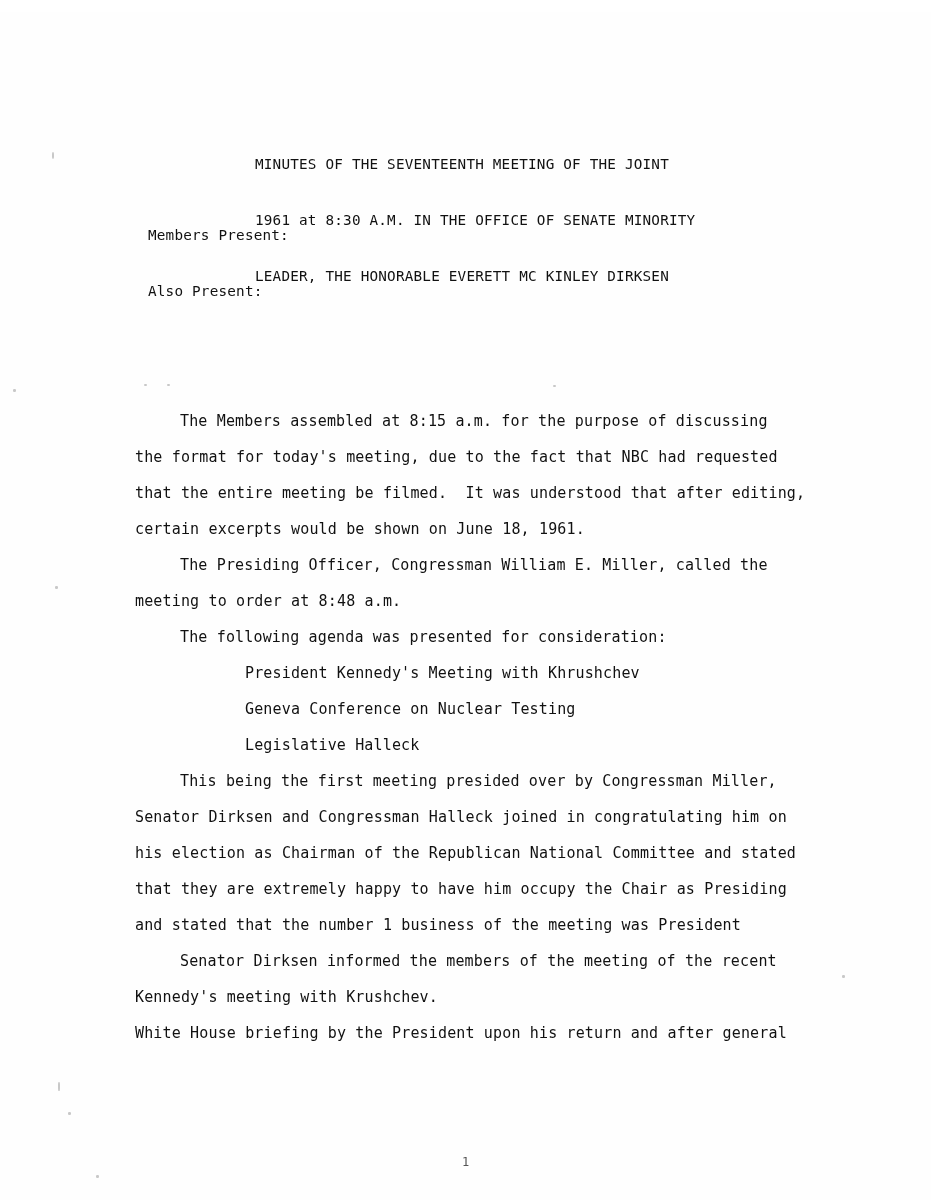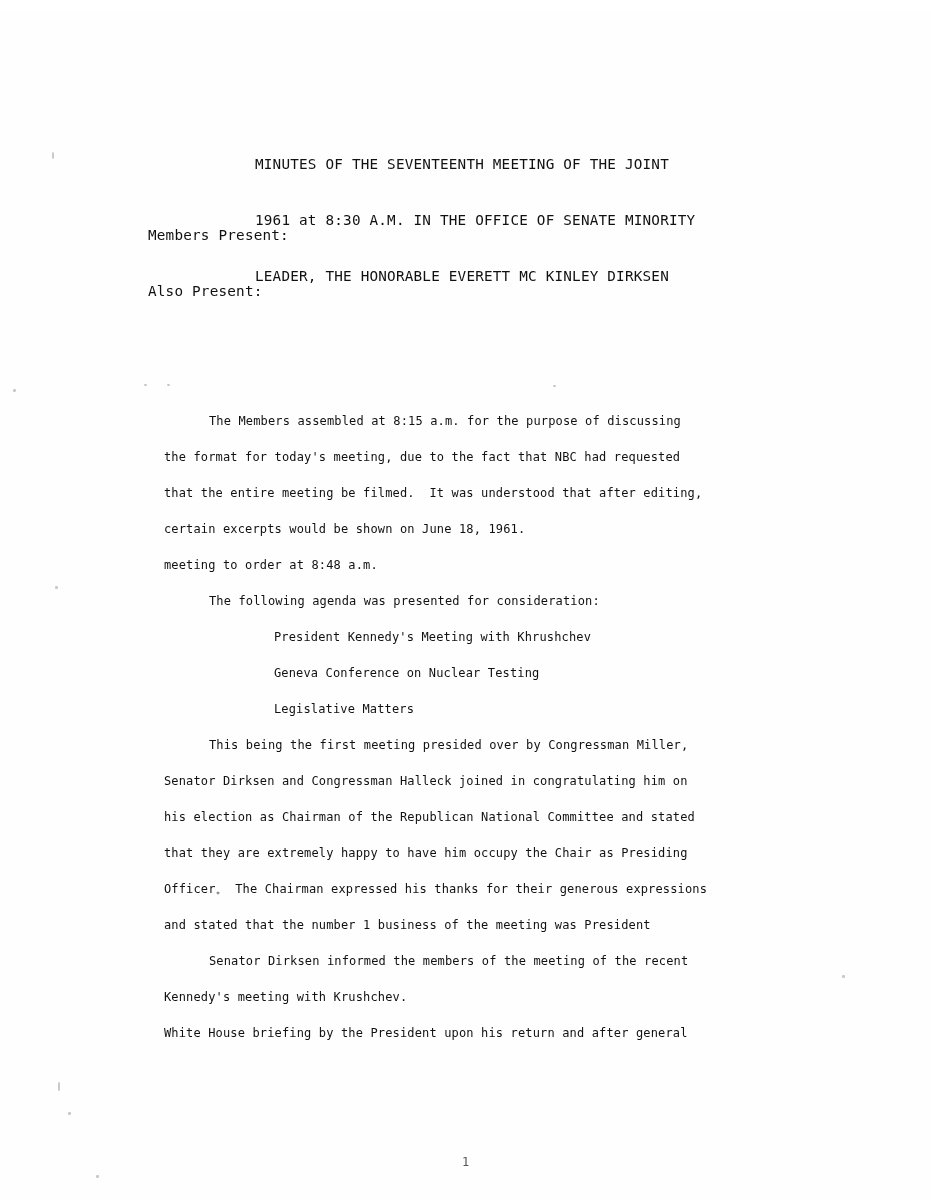--- a/index.html
+++ b/index.html
@@ -61,24 +61,24 @@
     white-space: pre;
   }
   .roster-names .nline { display: block; }
   .roster-names .nline.cont { margin-left: 17px; }
   .gap-1 { height: 19px; }
   .gap-2 { height: 21px; }
 
   
   .body-text {
     position: absolute;
-    left: 164px;
+    left: 135px;
     top: 398px;
     width: 760px;
-    font-size: 12px;
+    font-size: 15px;
     letter-spacing: .15px;
   }
   .ln {
     display: block;
     height: 36px;
     line-height: 22px;
     white-space: pre;
   }
   .ln.indent { padding-left: 45px; }
   .ln.agenda { padding-left: 110px; }
@@ -126,30 +126,30 @@
 
     <span class="roster-heading">Also Present:</span>
     <div class="gap-1"></div>
   </div>
 
   <div class="body-text">
       <span class="ln indent">The Members assembled at 8:15 a.m. for the purpose of discussing</span>
       <span class="ln">the format for today's meeting, due to the fact that NBC had requested</span>
       <span class="ln">that the entire meeting be filmed.  It was understood that after editing,</span>
       <span class="ln">certain excerpts would be shown on June 18, 1961.</span>
+      <span class="ln indent">The Presiding Officer, Congressman William E. Miller, called the</span>
       <span class="ln">meeting to order at 8:48 a.m.</span>
       <span class="ln indent">The following agenda was presented for consideration:</span>
       <span class="ln agenda">President Kennedy's Meeting with Khrushchev</span>
       <span class="ln agenda">Geneva Conference on Nuclear Testing</span>
-      <span class="ln agenda">Legislative Matters</span>
+      <span class="ln agenda">Legislative Halleck</span>
       <span class="ln indent">This being the first meeting presided over by Congressman Miller,</span>
       <span class="ln">Senator Dirksen and Congressman Halleck joined in congratulating him on</span>
       <span class="ln">his election as Chairman of the Republican National Committee and stated</span>
       <span class="ln">that they are extremely happy to have him occupy the Chair as Presiding</span>
-      <span class="ln">Officer。 The Chairman expressed his thanks for their generous expressions</span>
       <span class="ln">and stated that the number 1 business of the meeting was President</span>
       <span class="ln indent">Senator Dirksen informed the members of the meeting of the recent</span>
       <span class="ln">Kennedy's meeting with Krushchev.</span>
       <span class="ln">White House briefing by the President upon his return and after general</span>
     </div>
 
   <div class="page-number">1</div>
 
 </div>
 

